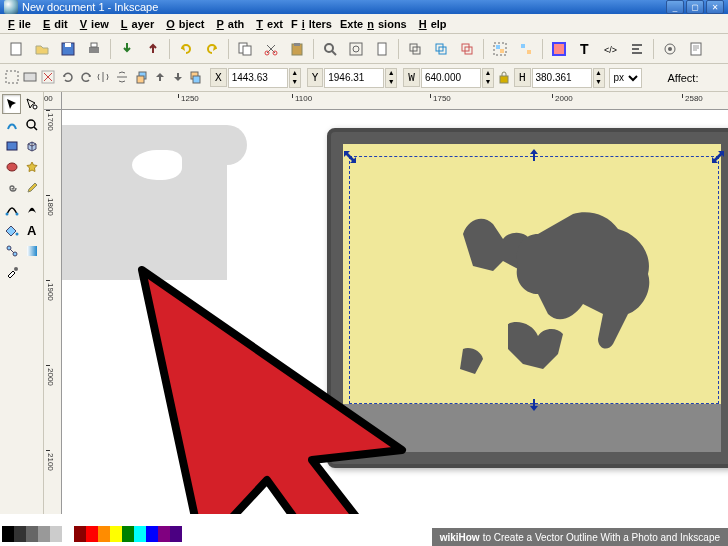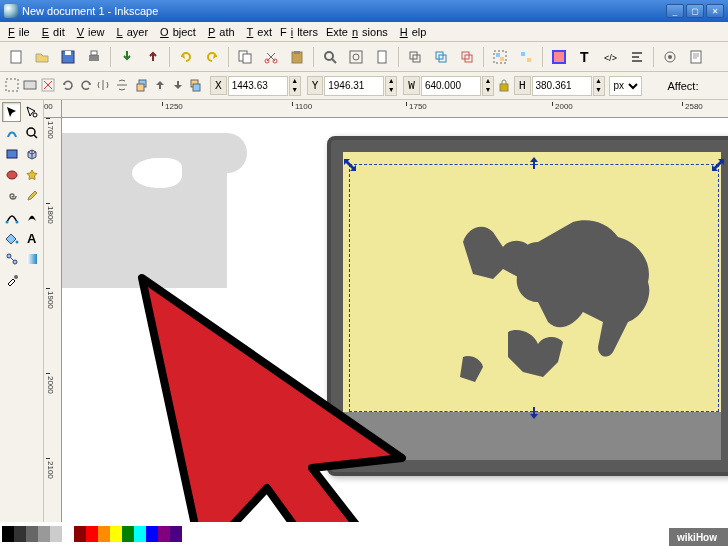--- a/index.html
+++ b/index.html
@@ -1,24 +1,24 @@
 <!DOCTYPE html>
 <html><head>
 <meta charset="utf-8">
 <style>
 * { margin: 0; padding: 0; box-sizing: border-box; font-family: "Segoe UI", Tahoma, sans-serif; }
 body { width: 728px; height: 546px; overflow: hidden; background: #fff; position: relative; }
 
-.titlebar { height: 22px; background: linear-gradient(#4a8ce0, #1a5fc0); display: flex; align-items: center; padding: 0 4px; color: #fff; font-size: 11px; }
+.titlebar { height: 14px; background: linear-gradient(#4a8ce0, #1a5fc0); display: flex; align-items: center; padding: 0 4px; color: #fff; font-size: 11px; }
 .titlebar .logo { width: 14px; height: 14px; margin-right: 4px; background: radial-gradient(circle at 30% 30%, #fff, #8bc, #257); border-radius: 2px; }
 .titlebar-buttons { margin-left: auto; display: flex; gap: 2px; }
 .titlebar-buttons div { width: 18px; height: 14px; background: linear-gradient(#6aa5e8, #3a75c8); border: 1px solid #2a5598; border-radius: 2px; display: flex; align-items: center; justify-content: center; font-size: 8px; color: #fff; }
 
 .menubar { height: 20px; background: #f4f2eb; border-bottom: 1px solid #cac7ba; display: flex; align-items: center; font-size: 11px; }
-.menubar span { padding: 2px 4px; cursor: pointer; }
+.menubar span { padding: 2px 4px; cursor: pointer; font-weight: bold; }
 .menubar .mnemonic { text-decoration: underline; }
 
 .toolbar { height: 30px; background: #f4f2eb; border-bottom: 1px solid #cac7ba; display: flex; align-items: center; padding: 0 4px; gap: 2px; }
 .toolbar .btn { width: 24px; height: 24px; background: #f4f2eb; border: 1px solid transparent; border-radius: 2px; display: flex; align-items: center; justify-content: center; cursor: pointer; }
 .toolbar .sep { width: 1px; height: 20px; background: #cac7ba; margin: 0 2px; }
 
 .options-bar { height: 28px; background: #f4f2eb; border-bottom: 1px solid #cac7ba; display: flex; align-items: center; padding: 0 4px; gap: 2px; font-size: 11px; }
 .options-bar .coord-group { display: flex; align-items: center; gap: 1px; margin: 0 2px; }
 .options-bar .coord-label { background: #ece9dc; border: 1px solid #cac7ba; padding: 2px 4px; font-family: monospace; }
 .options-bar input.coord { width: 60px; height: 20px; border: 1px solid #cac7ba; padding: 1px 3px; font-size: 10px; background: #fff; }
@@ -445,23 +445,23 @@
             <circle cx="11" cy="4" r="2" fill="#666"></circle>
           </svg>
         </div>
       </div>
   </div>
 
   <div class="canvas-area">
     <div class="ruler-corner"></div>
     <div class="ruler-h" id="ruler-h">
         <div class="ruler-tick" style="left: -30px;">1000</div>
-        <div class="ruler-tick" style="left: 100px;">1250</div>
+        <div class="ruler-tick" style="left: 116px;">1250</div>
         <div class="ruler-tick" style="left: 230px;">1100</div>
-        <div class="ruler-tick" style="left: 344px;">1750</div>
+        <div class="ruler-tick" style="left: 368px;">1750</div>
         <div class="ruler-tick" style="left: 490px;">2000</div>
         <div class="ruler-tick" style="left: 620px;">2580</div>
       </div>
     <div class="ruler-v" id="ruler-v">
         <div class="ruler-tick" style="top: 0px;">1700</div>
         <div class="ruler-tick" style="top: 85px;">1800</div>
         <div class="ruler-tick" style="top: 170px;">1900</div>
         <div class="ruler-tick" style="top: 255px;">2000</div>
         <div class="ruler-tick" style="top: 340px;">2100</div>
       </div>
@@ -518,13 +518,14 @@
       <div style="background: rgb(0, 128, 0);"></div>
       <div style="background: rgb(0, 255, 255);"></div>
       <div style="background: rgb(0, 0, 255);"></div>
       <div style="background: rgb(128, 0, 128);"></div>
       <div style="background: rgb(75, 0, 130);"></div>
     </div>
 </div>
 
 <div class="caption-bar">
   <b>wikiHow</b>
+  <span>to Create a Vector Outline With a Photo and Inkscape</span>
 </div>
 
 </body></html>

